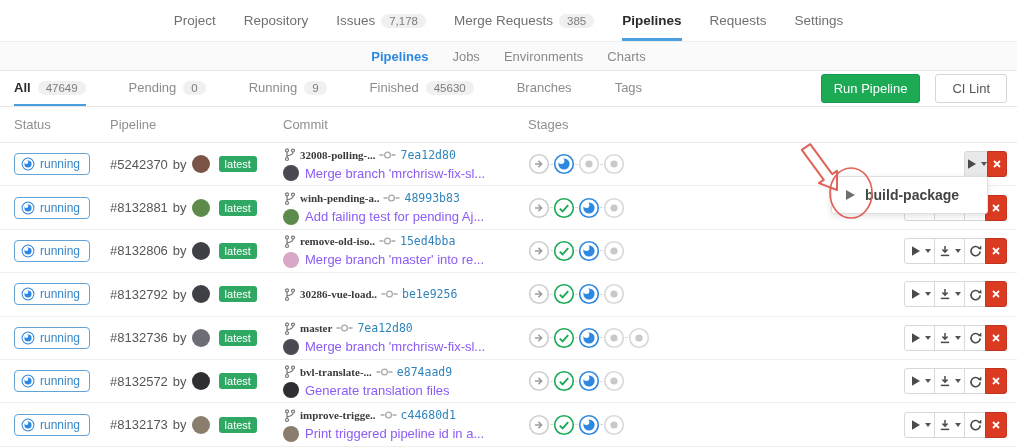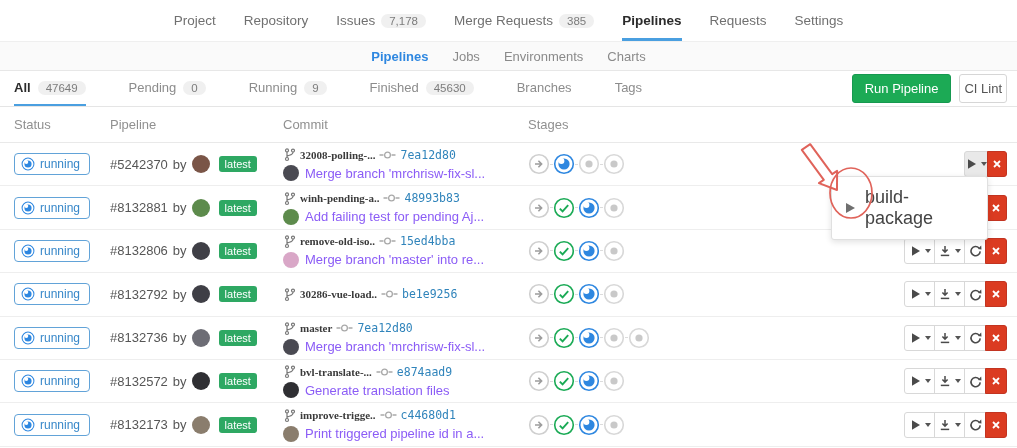--- a/index.html
+++ b/index.html
@@ -21,21 +21,21 @@
   .subnav-item { color:#8a8a8a; font-size:13px; cursor:pointer; }
   .subnav-item.active { color:#2e87e0; font-weight:bold; }
 
   
   .toolbar { height:36px; display:flex; align-items:stretch; border-bottom:1px solid #e5e5e5; padding-left:14px; padding-right:10px; }
   .tabs { display:flex; gap:43px;text-align:right; }
   .tab { display:flex; align-items:center; gap:7px; color:#8c8c8c; cursor:pointer; border-bottom:2px solid transparent; }
   .tab.active { color:#2b2b2b; font-weight:bold; border-bottom-color:#4a9fe0; }
   .toolbar-actions { margin-left:auto; display:flex; align-items:center; gap:8px; }
   .btn-green { background:#1caa55; border:1px solid #169950; color:#fff; border-radius:3px; padding:6px 12px; font-size:13px; font-family:inherit; cursor:pointer; }
-  .btn-outline { background:#fff; border:1px solid #d6d6d6; color:#555; border-radius:3px; padding:6px 4px; font-size:13px; font-family:inherit; cursor:pointer; }
+  .btn-outline { background:#fff; border:1px solid #d6d6d6; color:#555; border-radius:3px; padding:6px 16px; font-size:13px; font-family:inherit; cursor:pointer;margin-left:7px; }
 
   
   .thead { display:flex; align-items:center; height:36px; border-bottom:1px solid #e9e9e9; color:#909090; font-size:13px; }
   .c-status { width:110px; padding-left:14px; }
   .c-pipeline { width:173px; }
   .c-commit { width:233px; }
   .c-stages { width:235px; padding-left:12px; }
   .c-actions { margin-left:auto; padding-right:10px; }
 
   .prow { display:flex; align-items:center; height:43.4px; border-bottom:1px solid #eeeeee; }
@@ -61,21 +61,21 @@
   .abtn.w-wide { width:31px; }
   .abtn.w-sq { width:22px; }
   .abtn.open { background:#e9e9e9; }
   .abtn-red { background:#db3b21; border-color:#c23421; width:22px; }
   .compact .abtn.w-wide { width:24px; }
   .compact .abtn-red { width:20px; }
   .caret { width:0; height:0; border-left:3px solid transparent; border-right:3px solid transparent; border-top:4px solid #555; display:inline-block; }
 
   
   .dropdown { position:absolute; left:831px; top:176px; width:157px; background:#fff; border:1px solid #e0e0e0; border-radius:3px; box-shadow:0 2px 6px rgba(0,0,0,.12); z-index:40; padding:6px 0; }
-  .dropdown-item { display:flex; align-items:center; gap:9px; padding:4px 13px; font-size:18px; color:#444; cursor:pointer; }
+  .dropdown-item { display:flex; align-items:center; gap:9px; padding:4px 13px; font-size:14px; color:#444; cursor:pointer;font-weight:bold; }
 
   
   .annotation { position:absolute; left:0; top:0; z-index:60; pointer-events:none; }
 </style>
 </head>
 <body>
 
 <div class="page">
 
   <div class="topnav">

